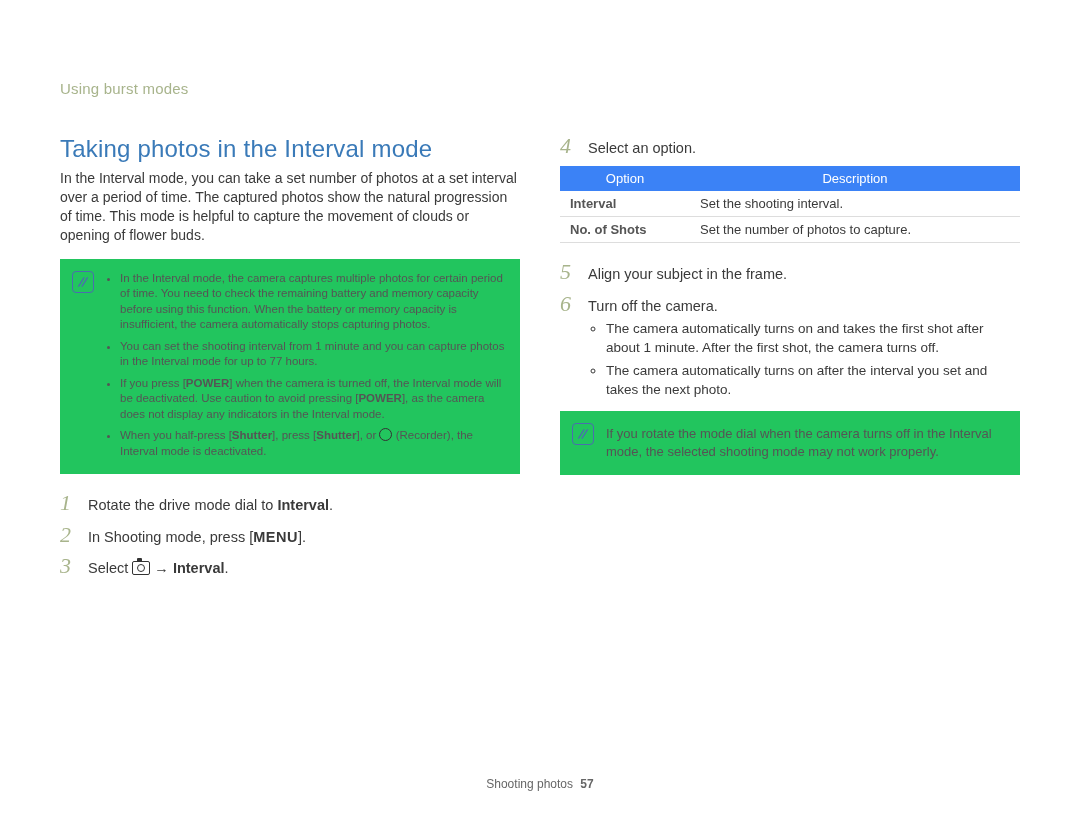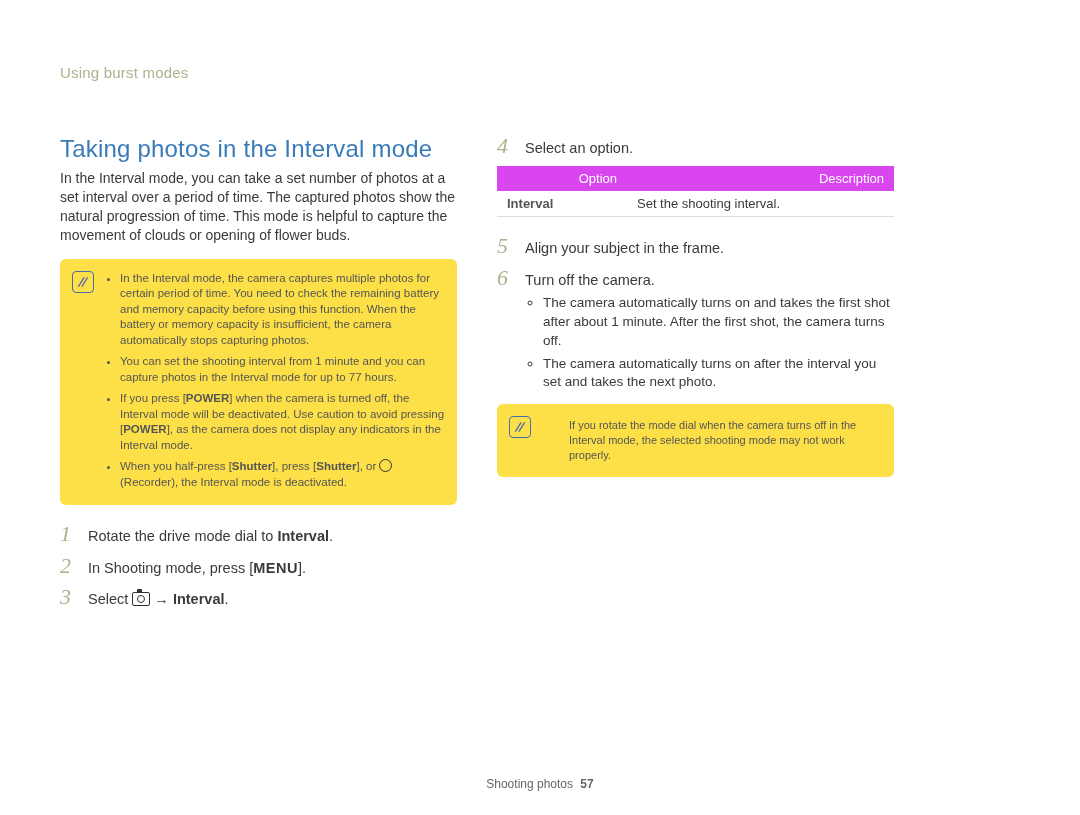--- a/index.html
+++ b/index.html
@@ -10,24 +10,24 @@
     color: #3a3a3a;
     width: 1080px;
     height: 815px;
     box-sizing: border-box;
   }
   .page {
     padding: 80px 60px 30px 60px;
     display: flex;
     gap: 40px;
   }
-  .col { width: 397px; }
+  .col { width: 460px; }
   .breadcrumb {
     position: absolute;
-    top: 64px;
+    top: 80px;
     left: 60px;
     color: #a8b48c;
     font-size: 15px;
     font-weight: 300;
     letter-spacing: 0.2px;
   }
   .content { margin-top: 55px; }
   h1 {
     color: #3a7ab8;
     font-weight: 300;
@@ -35,22 +35,22 @@
     margin: 0 0 6px 0;
     letter-spacing: 0.2px;
   }
   p.intro {
     font-size: 14px;
     line-height: 1.35;
     margin: 0 0 14px 0;
     font-weight: 300;
   }
   .note {
-    background: #fde047;
-    border-radius: 6px;
+    background: #22c55e;
+    border-radius: 0;
     padding: 12px 12px 12px 46px;
     position: relative;
     font-size: 11.5px;
     line-height: 1.35;
     color: #555;
   }
   .note-icon {
     position: absolute;
     left: 12px;
     top: 12px;
@@ -119,43 +119,43 @@
     border-radius: 50%;
     vertical-align: -2px;
   }
   table.opts {
     border-collapse: collapse;
     width: 100%;
     margin: 8px 0 16px 0;
     font-size: 13px;
   }
   table.opts th {
-    background: #d946ef;
+    background: #3b82f6;
     color: #fff;
     font-weight: 400;
-    text-align: right;
+    text-align: center;
     padding: 5px 10px;
   }
   table.opts td {
     padding: 5px 10px;
     border-bottom: 1px solid #ddd;
     font-weight: 300;
   }
   table.opts td.k { font-weight: 600; color: #555; width: 110px; }
   .footer {
     position: absolute;
     bottom: 24px;
     left: 0; right: 0;
     text-align: center;
     font-size: 12px;
     color: #666;
     font-weight: 300;
   }
   .footer .pg { font-weight: 600; margin-left: 4px; }
-  .note-small { font-size: 11px; padding: 14px 12px 14px 72px; }
+  .note-small { font-size: 13px; padding: 14px 12px 14px 46px; }
 </style>
 </head>
 <body>
 
 <div class="breadcrumb">Using burst modes</div>
 
 <div class="page content">
 
   <div class="col">
     <h1>Taking photos in the Interval mode</h1>
@@ -202,20 +202,24 @@
     <table class="opts">
       <tbody>
           <tr>
         <th>Option</th>
         <th>Description</th>
       </tr>
       <tr>
         <td class="k">Interval</td>
         <td>Set the shooting interval.</td>
       </tr>
+      <tr>
+        <td class="k">No. of Shots</td>
+        <td>Set the number of photos to capture.</td>
+      </tr>
     </tbody>
       </table>
 
     <ol class="steps">
       <li>
         <span class="stepnum">5</span>
         <span class="stepbody">Align your subject in the frame.</span>
       </li>
       <li>
         <span class="stepnum">6</span>

